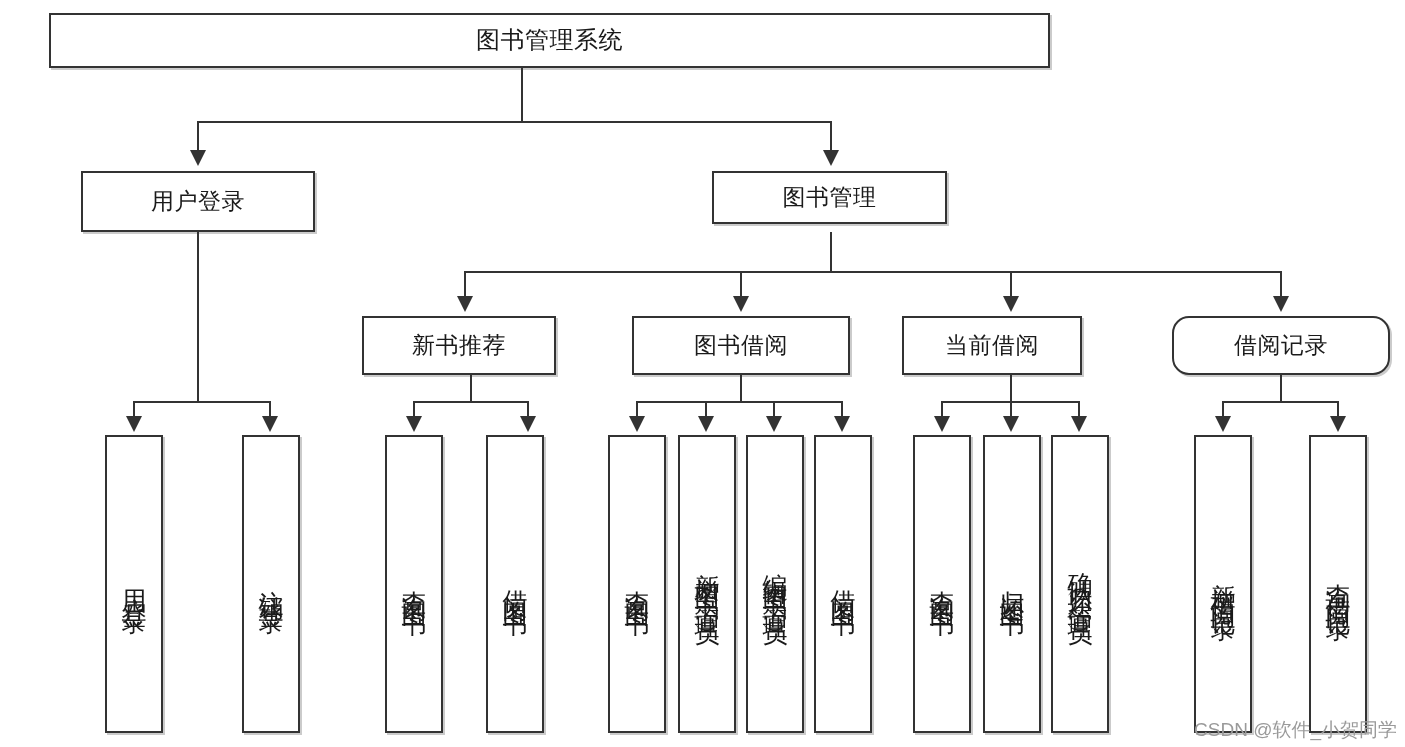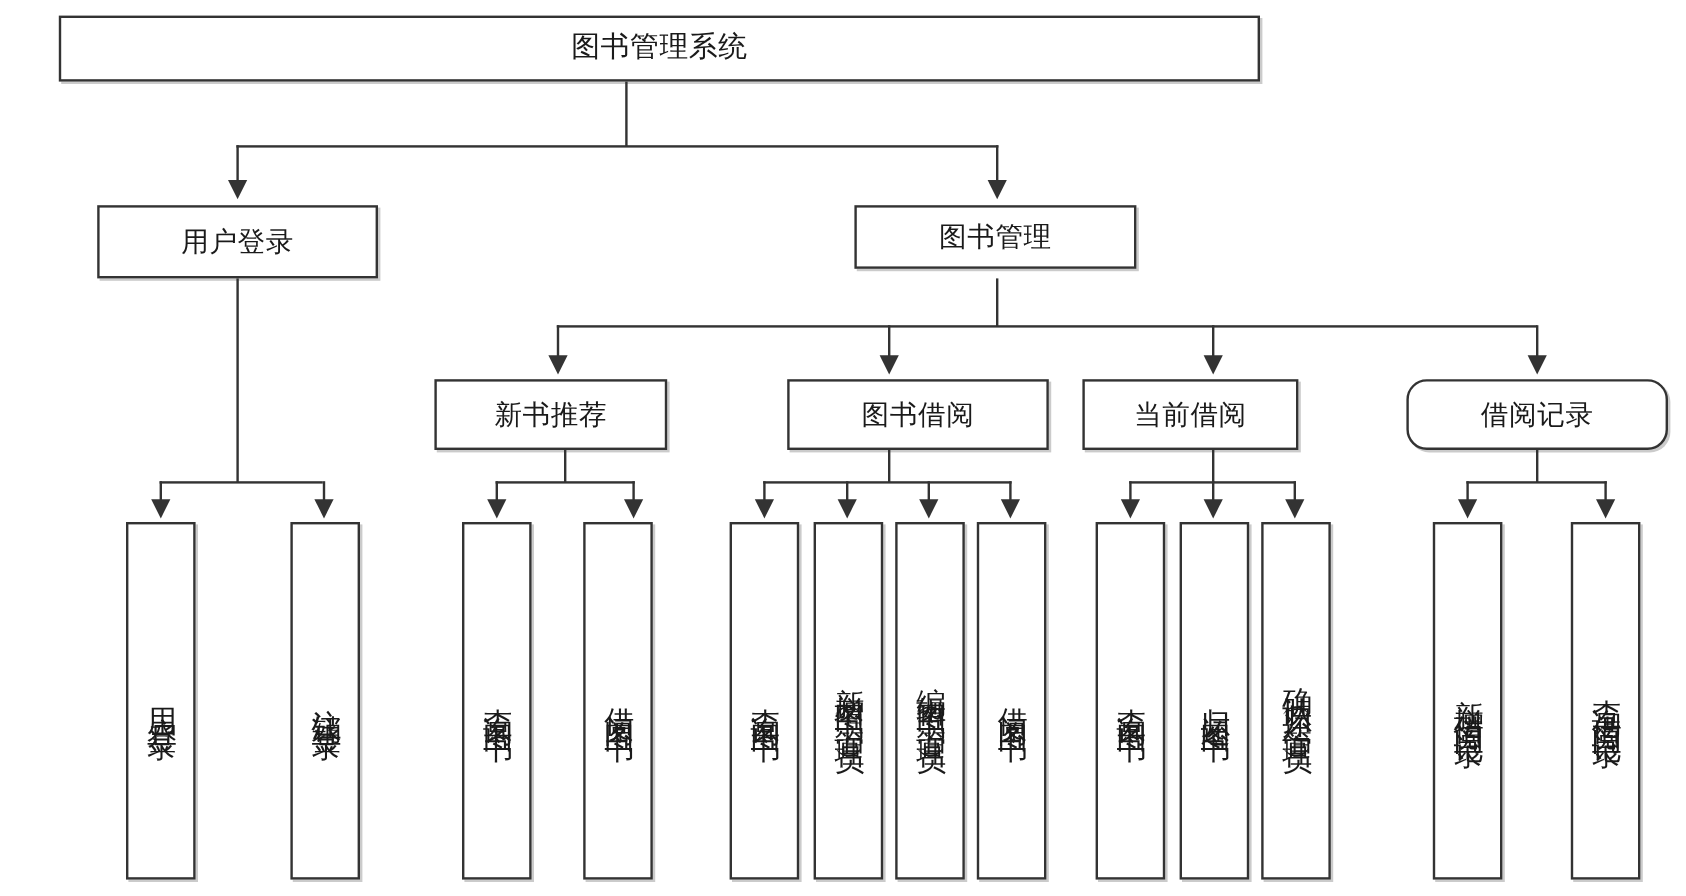--- a/index.html
+++ b/index.html
@@ -118,21 +118,21 @@
   <div class="vline" style="left:740px; top:271px; width:2px; height:28px;"></div>
   <div class="arrow" style="left:733px; top:296px;"></div>
   <div class="vline" style="left:1010px; top:271px; width:2px; height:28px;"></div>
   <div class="arrow" style="left:1003px; top:296px;"></div>
   <div class="vline" style="left:1280px; top:271px; width:2px; height:28px;"></div>
   <div class="arrow" style="left:1273px; top:296px;"></div>
 
   <div class="node horiz" style="left:362px; top:316px; width:194px; height:59px;">
     <span>新书推荐</span>
   </div>
-  <div class="node horiz" style="left:656px; top:316px; width:218px; height:59px;">
+  <div class="node horiz" style="left:632px; top:316px; width:218px; height:59px;">
     <span>图书借阅</span>
   </div>
   <div class="node horiz" style="left:902px; top:316px; width:180px; height:59px;">
     <span>当前借阅</span>
   </div>
   <div class="node horiz" style="left:1172px; top:316px; width:218px; height:59px;border-radius:17px;">
     <span>借阅记录</span>
   </div>
 
   <div class="vline" style="left:470px; top:375px; width:2px; height:27px;"></div>
@@ -206,14 +206,15 @@
     <span class="vlabel">确认归还（管理员）</span>
   </div>
 
   <div class="node vert" style="left:1194px; top:435px; width:58px; height:298px;">
     <span class="vlabel">新增借阅记录</span>
   </div>
   <div class="node vert" style="left:1309px; top:435px; width:58px; height:298px;">
     <span class="vlabel">查询借阅记录</span>
   </div>
 
+  <div id="watermark">CSDN @软件_小贺同学</div>
 
 </div>
 
 </body></html>

